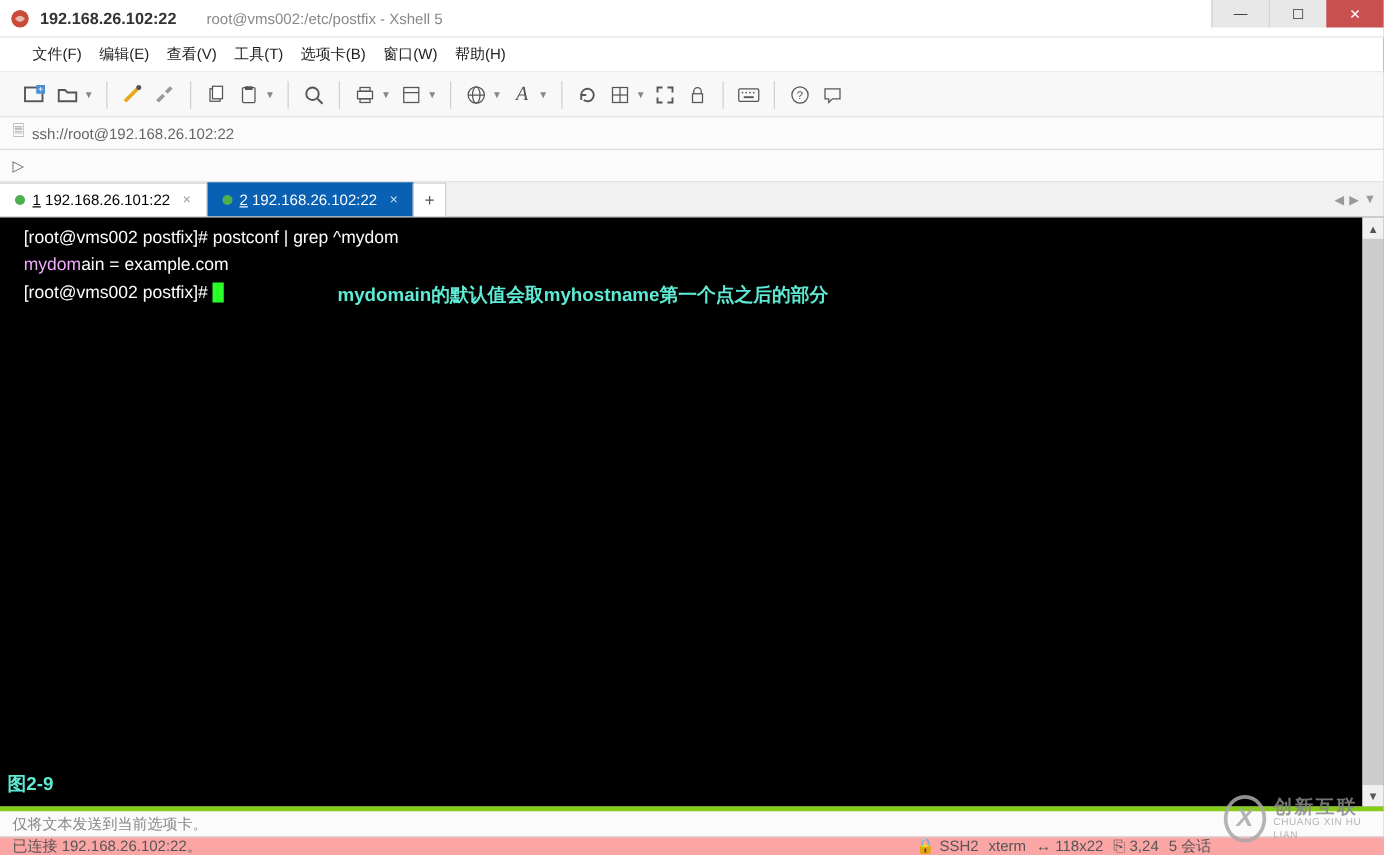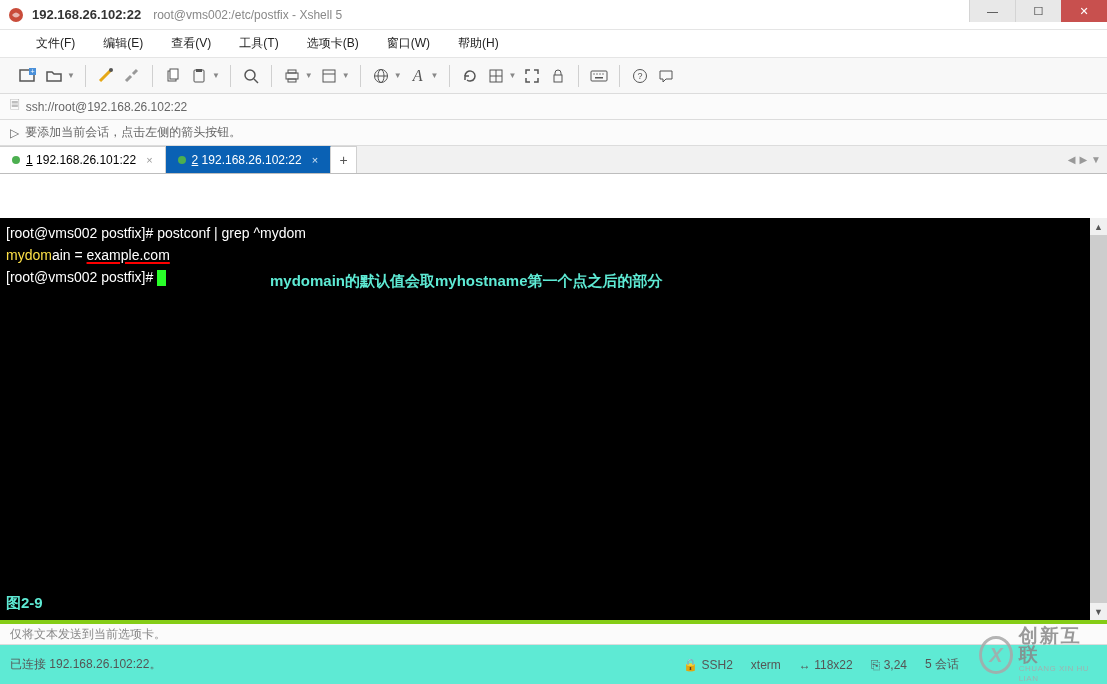--- a/index.html
+++ b/index.html
@@ -2,27 +2,27 @@
 <html><head>
 <meta charset="utf-8">
 <style>
   * { margin: 0; padding: 0; box-sizing: border-box; font-family: "Microsoft YaHei", "Segoe UI", Tahoma, sans-serif; }
   body { width: 1107px; height: 684px; background: #fff; position: relative; overflow: hidden; }
 
   
   .titlebar { height: 30px; display: flex; align-items: center; padding-left: 8px; background: #fff; border-bottom: 1px solid #e5e5e5; }
   .titlebar .icon { width: 16px; height: 16px; margin-right: 8px; }
   .titlebar .title-main { font-size: 13px; font-weight: 700; color: #333; }
-  .titlebar .title-sub { font-size: 12px; color: #888; margin-left: 12px; }
+  .titlebar .title-sub { font-size: 12px; color: #888; margin-left: 24px; }
   .window-controls { position: absolute; top: 0; right: 0; display: flex; }
   .win-btn { width: 46px; height: 22px; display: flex; align-items: center; justify-content: center; font-size: 11px; color: #333; background: #e8e8e8; border-left: 1px solid #d4d4d4; }
   .win-btn.close { background: #c8504e; color: #fff; border-left: none; }
 
   
-  .menubar { height: 28px; display: flex; align-items: center; padding: 0 30px; gap: 16px; border-bottom: 1px solid #e5e5e5; }
+  .menubar { height: 28px; display: flex; align-items: center; padding: 0 20px; gap: 2px; border-bottom: 1px solid #e5e5e5; }
   .menubar span { font-size: 12px; color: #222; padding: 3px 6px; }
 
   
   .toolbar { height: 36px; display: flex; align-items: center; padding: 0 12px; gap: 0; border-bottom: 1px solid #dcdcdc; background: #f8f8f8; }
   .tool-group { display: flex; align-items: center; gap: 6px; padding: 0 6px; }
   .tool-sep { width: 1px; height: 22px; background: #d0d0d0; margin: 0 4px; }
   .tool-ico { width: 20px; height: 20px; display: inline-flex; align-items: center; justify-content: center; color: #555; }
   .tool-drop { font-size: 8px; color: #888; margin-left: -3px; }
 
   
@@ -37,39 +37,39 @@
   .tab { display: flex; align-items: center; gap: 6px; padding: 0 12px; font-size: 12px; border-right: 1px solid #d0d0d0; background: #fff; border-top: 1px solid #d0d0d0; }
   .tab.active { background: #0a61b4; color: #fff; border-top: 1px solid #0a61b4; }
   .tab .dot { width: 8px; height: 8px; border-radius: 50%; background: #4caf50; }
   .tab .num { text-decoration: underline; }
   .tab .close { font-size: 11px; color: #999; margin-left: 4px; }
   .tab.active .close { color: #cfe3f5; }
   .tab-add { width: 26px; display:flex; align-items:center; justify-content:center; border-right:1px solid #d0d0d0; border-top:1px solid #d0d0d0; background:#fff; color:#555; font-size:14px; }
   .tab-nav { position:absolute; right:6px; top:0; height:100%; display:flex; align-items:center; gap:4px; color:#999; font-size:10px; }
 
   
-  .terminal { flex: 1; background: #000; color: #fff; font-family: "Consolas","Courier New",monospace; font-size: 14px; line-height: 22px; padding: 4px 6px; position: relative; height: 402px; margin-top: 44px; }
+  .terminal { flex: 1; background: #000; color: #fff; font-family: "Consolas","Courier New",monospace; font-size: 14px; line-height: 22px; padding: 4px 19px; position: relative; height: 402px; }
   .prompt-user { color: #ffffff; }
-  .mydom-highlight { color: #fde047; }
-  .red-under { text-decoration: underline; text-decoration-color: #ff0000; text-decoration-thickness: 2px; text-underline-offset: 2px; }
+  .mydom-highlight { color: #f0abfc; }
+  .red-under { text-decoration-color: #ff0000; text-decoration-thickness: 2px; text-underline-offset: 2px; }
   .cursor { display:inline-block; width:9px; height:16px; background:#29ff29; vertical-align:middle; }
   .annotation { position:absolute; color:#5eead4; font-family:"Microsoft YaHei",sans-serif; font-size:15px; font-weight:700; }
   .scrollbar { position:absolute; top:0; right:0; width:17px; height:100%; background:#f0f0f0; }
   .scroll-thumb { width:100%; height:100%; background:#cdcdcd; }
   .scroll-arrow { height:17px; display:flex; align-items:center; justify-content:center; font-size:9px; color:#555; background:#f0f0f0; }
 
   
   .footer1 { height: 24px; display:flex; align-items:center; padding: 0 10px; font-size:12px; color:#888; border-top:4px solid #84cc16; background:#fbfbfb; }
-  .statusbar { height: 40px; display:flex; align-items:center; justify-content:space-between; padding: 0 10px; font-size:12px; color:#555; border-top:1px solid #dcdcdc; background:#5eead4; }
-  .status-right { display:flex; gap:18px; align-items:center; }
+  .statusbar { height: 15px; display:flex; align-items:center; justify-content:space-between; padding: 0 10px; font-size:12px; color:#555; border-top:1px solid #dcdcdc; background:#fca5a5; }
+  .status-right { display:flex; gap:8px; align-items:center; }
 
   
   .watermark { position:absolute; right:8px; bottom:6px; width:120px; height:46px; display:flex; align-items:center; gap:6px; opacity:0.85; }
   .watermark .wm-ico { width:38px; height:38px; border-radius:50%; border:3px solid #a8a8a8; display:flex; align-items:center; justify-content:center; font-size:20px; color:#a8a8a8; font-weight:700; font-style:italic; }
-  .watermark .wm-txt1 { font-size:19px; color:#888; font-weight:700; letter-spacing:2px; line-height:1; }
+  .watermark .wm-txt1 { font-size:15px; color:#888; font-weight:700; letter-spacing:2px; line-height:1; }
   .watermark .wm-txt2 { font-size:8px; color:#aaa; letter-spacing:0.5px; line-height:1.2; }
 
   .main-column { display:flex; flex-direction:column; height:684px; }
 </style>
 </head>
 <body>
 
 <div class="main-column">
 
   <div class="titlebar">
@@ -239,21 +239,20 @@
     </div>
   </div>
 
   <div class="addrbar">
     <span class="lock">🗏</span>
     <span>ssh://root@192.168.26.102:22</span>
   </div>
 
   <div class="infobar">
     <span style="margin-right:6px;">▷</span>
-    <span>要添加当前会话，点击左侧的箭头按钮。</span>
   </div>
 
   <div class="tabstrip">
     <div class="tab">
       <span class="dot"></span>
       <span><span class="num">1</span> <span>192.168.26.101:22</span></span>
       <span class="close">×</span>
     </div>
     <div class="tab active">
       <span class="dot"></span>

